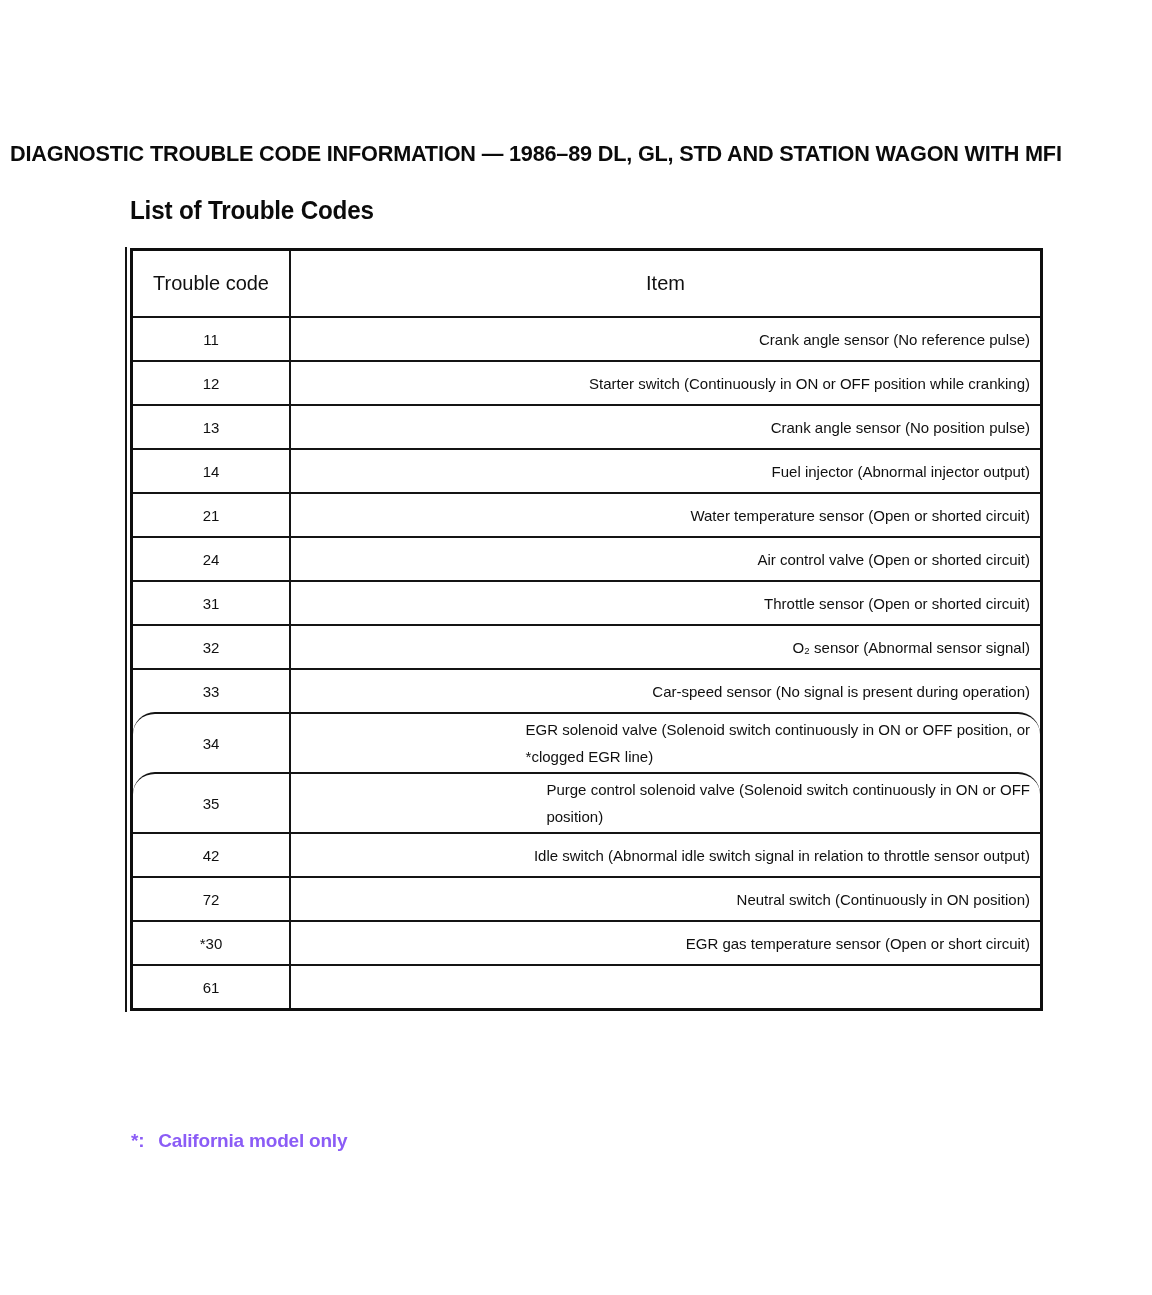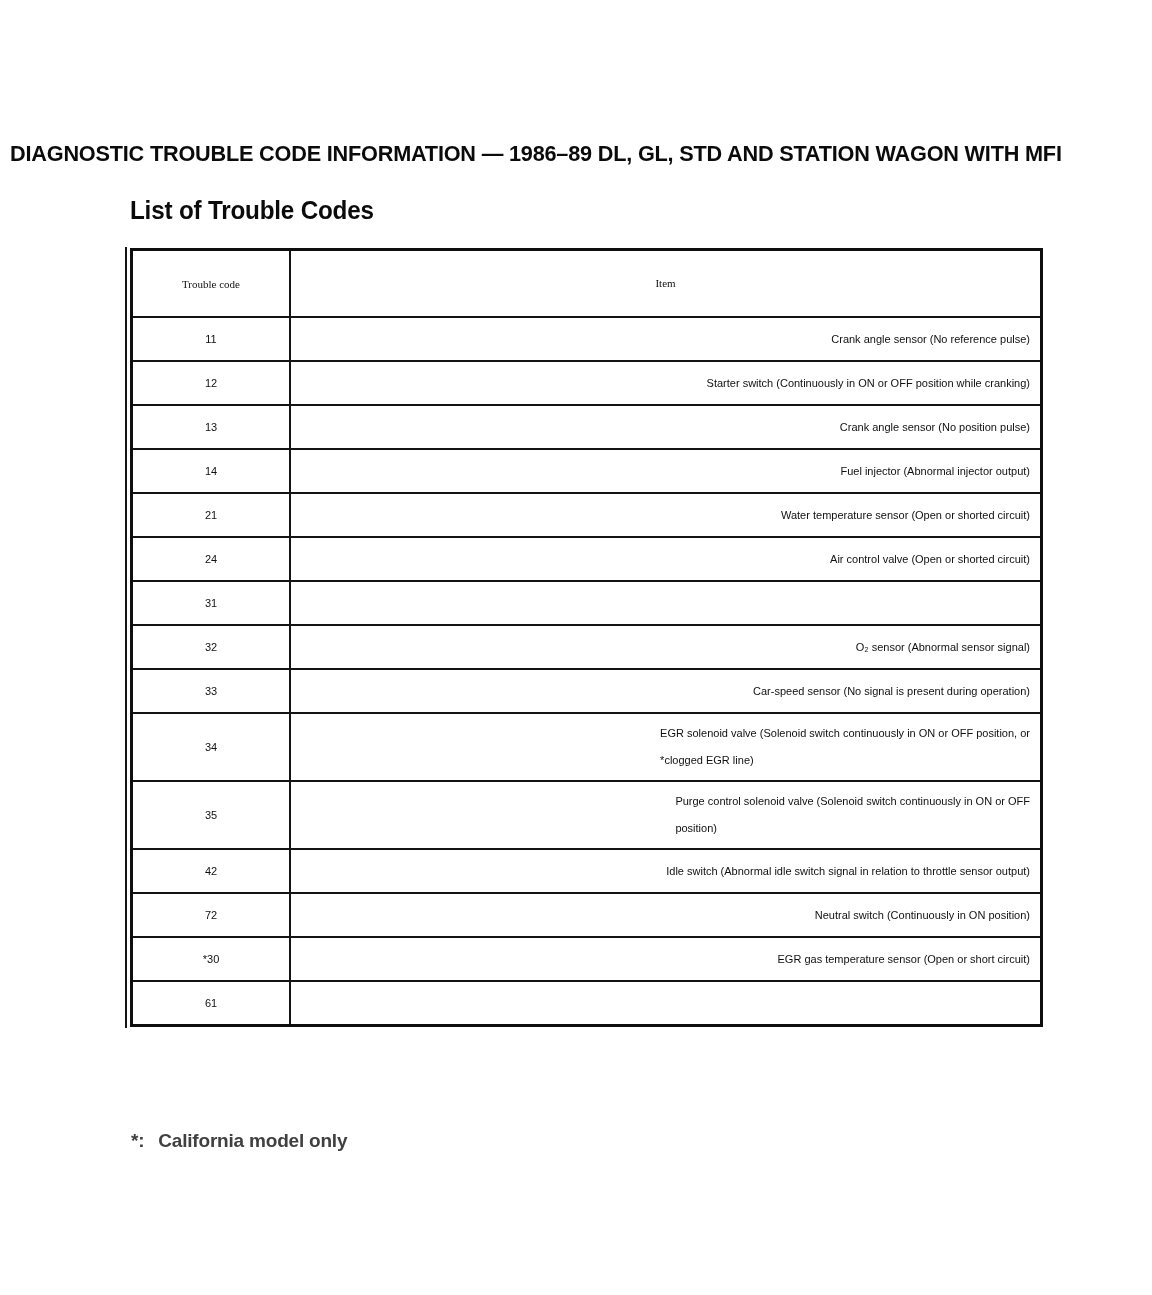--- a/index.html
+++ b/index.html
@@ -62,59 +62,58 @@
   .trow {
     display: flex;
     box-sizing: border-box;
     border-top: 2px solid #141414;
   }
   .trow.header {
     border-top: none;
     height: 65px;
   }
   .trow.single { height: 44px; }
-  .trow.two-line { height: 68px; }
+  .trow.two-line { height: 60px; border-radius: 22px; }
   .cell {
     box-sizing: border-box;
-    font-size: 11px;
+    font-size: 15px;
     color: #101010;
     display: flex;
     align-items: center;
   }
   .cell.code {
     width: 158px;
     border-right: 2px solid #141414;
     justify-content: center;
     text-align: center;
     flex: none;
   }
   .cell.item {
     flex: 1;
     padding-left: 24px;
     padding-right: 10px;
     line-height: 27px;
     justify-content: flex-end;
   }
   .trow.header .cell {
-    font-size: 11px;
+    font-size: 20px;
     color: #101010;
-    font-family: Liberation Serif, serif;
   }
   .trow.header .cell.item {
     justify-content: center;
     padding-left: 0;
     padding-right: 0;
   }
   .footnote {
     position: absolute;
     left: 131px;
     top: 1130px;
     font-size: 19px;
     font-weight: bold;
-    color: #404040;
+    color: #8b5cf6;
     letter-spacing: -0.2px;
   }
   .footnote .marker { margin-right: 14px; }
 </style>
 </head>
 <body>
 
 <div class="page">
 
   <div class="doc-title">DIAGNOSTIC TROUBLE CODE INFORMATION — 1986–89 DL, GL, STD AND STATION WAGON WITH MFI</div>
@@ -158,20 +157,23 @@
           </div>
         </div>
         <div class="trow single">
           <div class="cell code">24</div>
           <div class="cell item">
             <span>Air control valve (Open or shorted circuit)</span>
           </div>
         </div>
         <div class="trow single">
           <div class="cell code">31</div>
+          <div class="cell item">
+            <span>Throttle sensor (Open or shorted circuit)</span>
+          </div>
         </div>
         <div class="trow single">
           <div class="cell code">32</div>
           <div class="cell item">
             <span>O₂ sensor (Abnormal sensor signal)</span>
           </div>
         </div>
         <div class="trow single">
           <div class="cell code">33</div>
           <div class="cell item">

